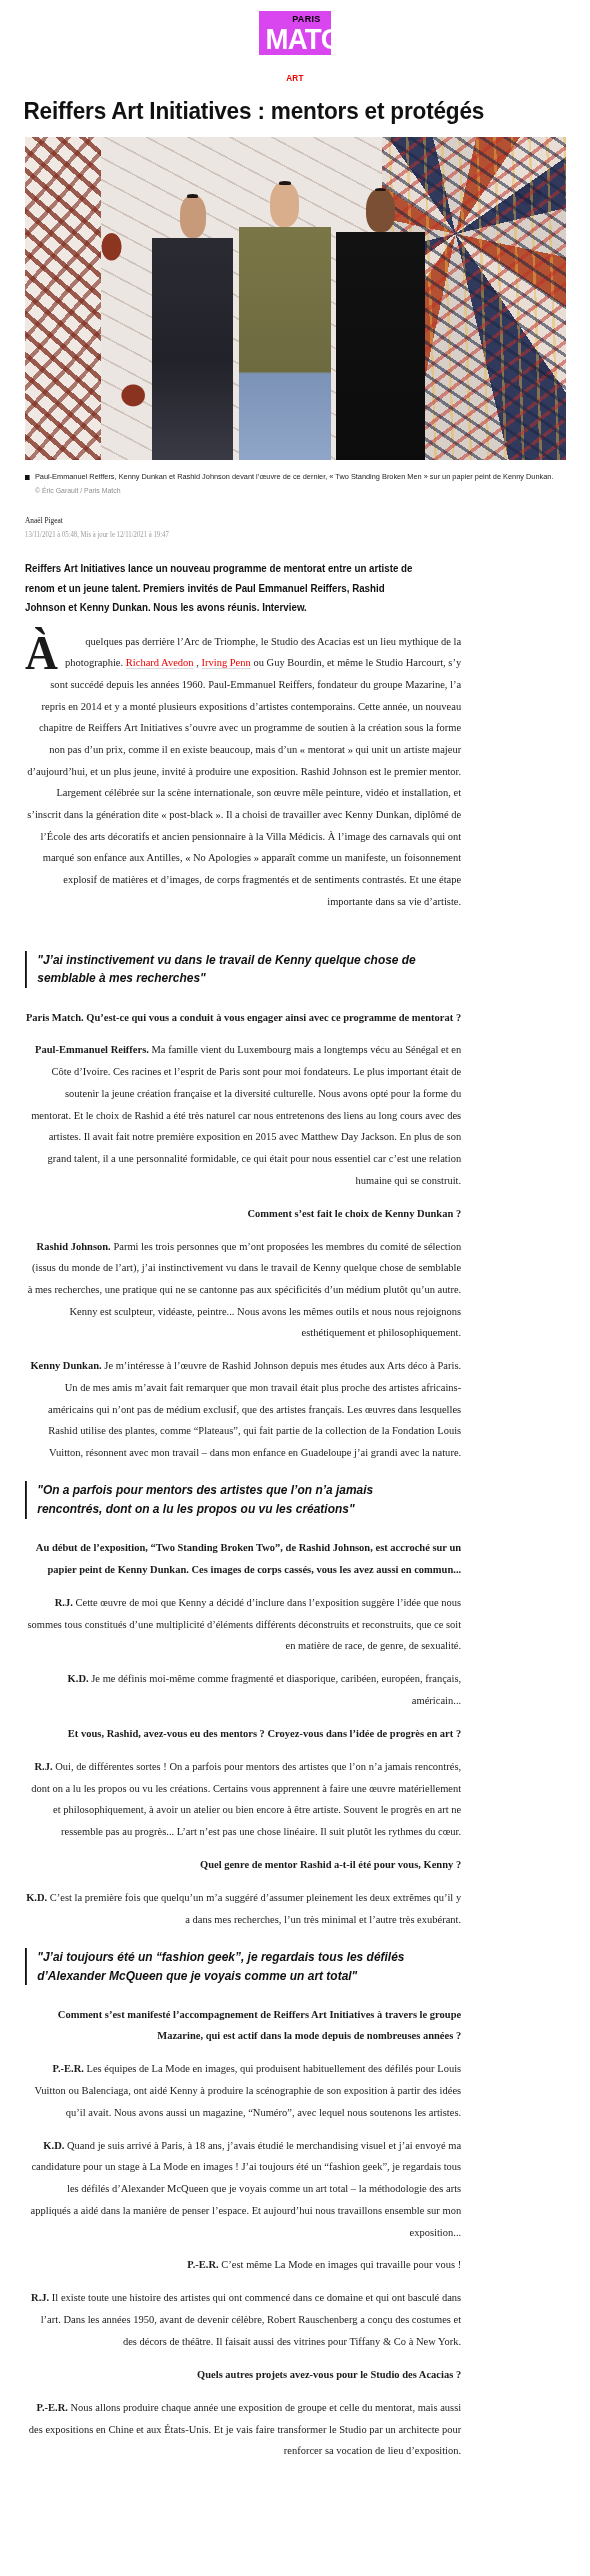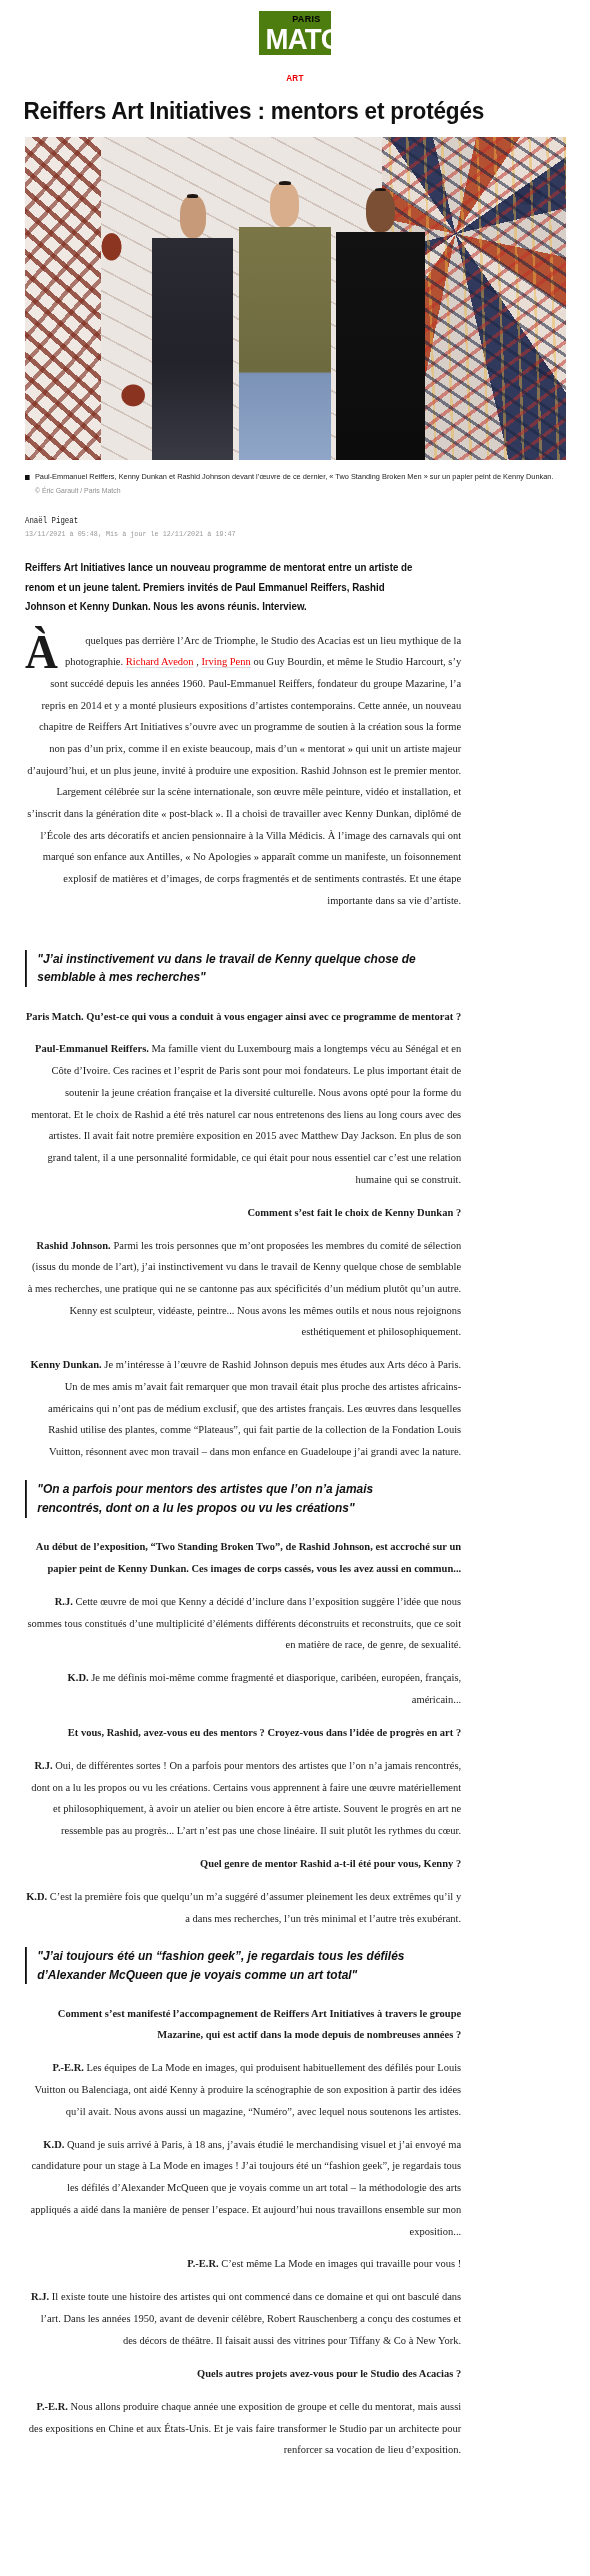--- a/index.html
+++ b/index.html
@@ -26,21 +26,21 @@
   
   .masthead {
     display: flex;
     justify-content: center;
     align-items: center;
     padding-top: 11.3px;
   }
   .logo-box {
     width: 72px;
     height: 44px;
-    background: #4d7c0f;
+    background: #d946ef;
     position: relative;
     display: block;
   }
   .logo-paris {
     position: absolute;
     top: 3.1px;
     right: 9.3px;
     color: #000;
     font-family: "Liberation Sans", sans-serif;
     font-weight: 700;
@@ -184,21 +184,21 @@
     margin-top: 4.6px;
   }
   .credit {
     color: #8f8f8f;
     font-size: 7.5px;
   }
 
   
   .byline {
     margin: 17.5px 25px 0 25px;
-    font-family: Liberation Mono, monospace;
+    font-family: Liberation Serif, serif;
   }
   .author {
     font-size: 8.2px;
     font-weight: 400;
     color: #161616;
     transform: scaleX(0.9);
     transform-origin: left center;
   }
   .dateline {
     margin-top: 5.2px;

